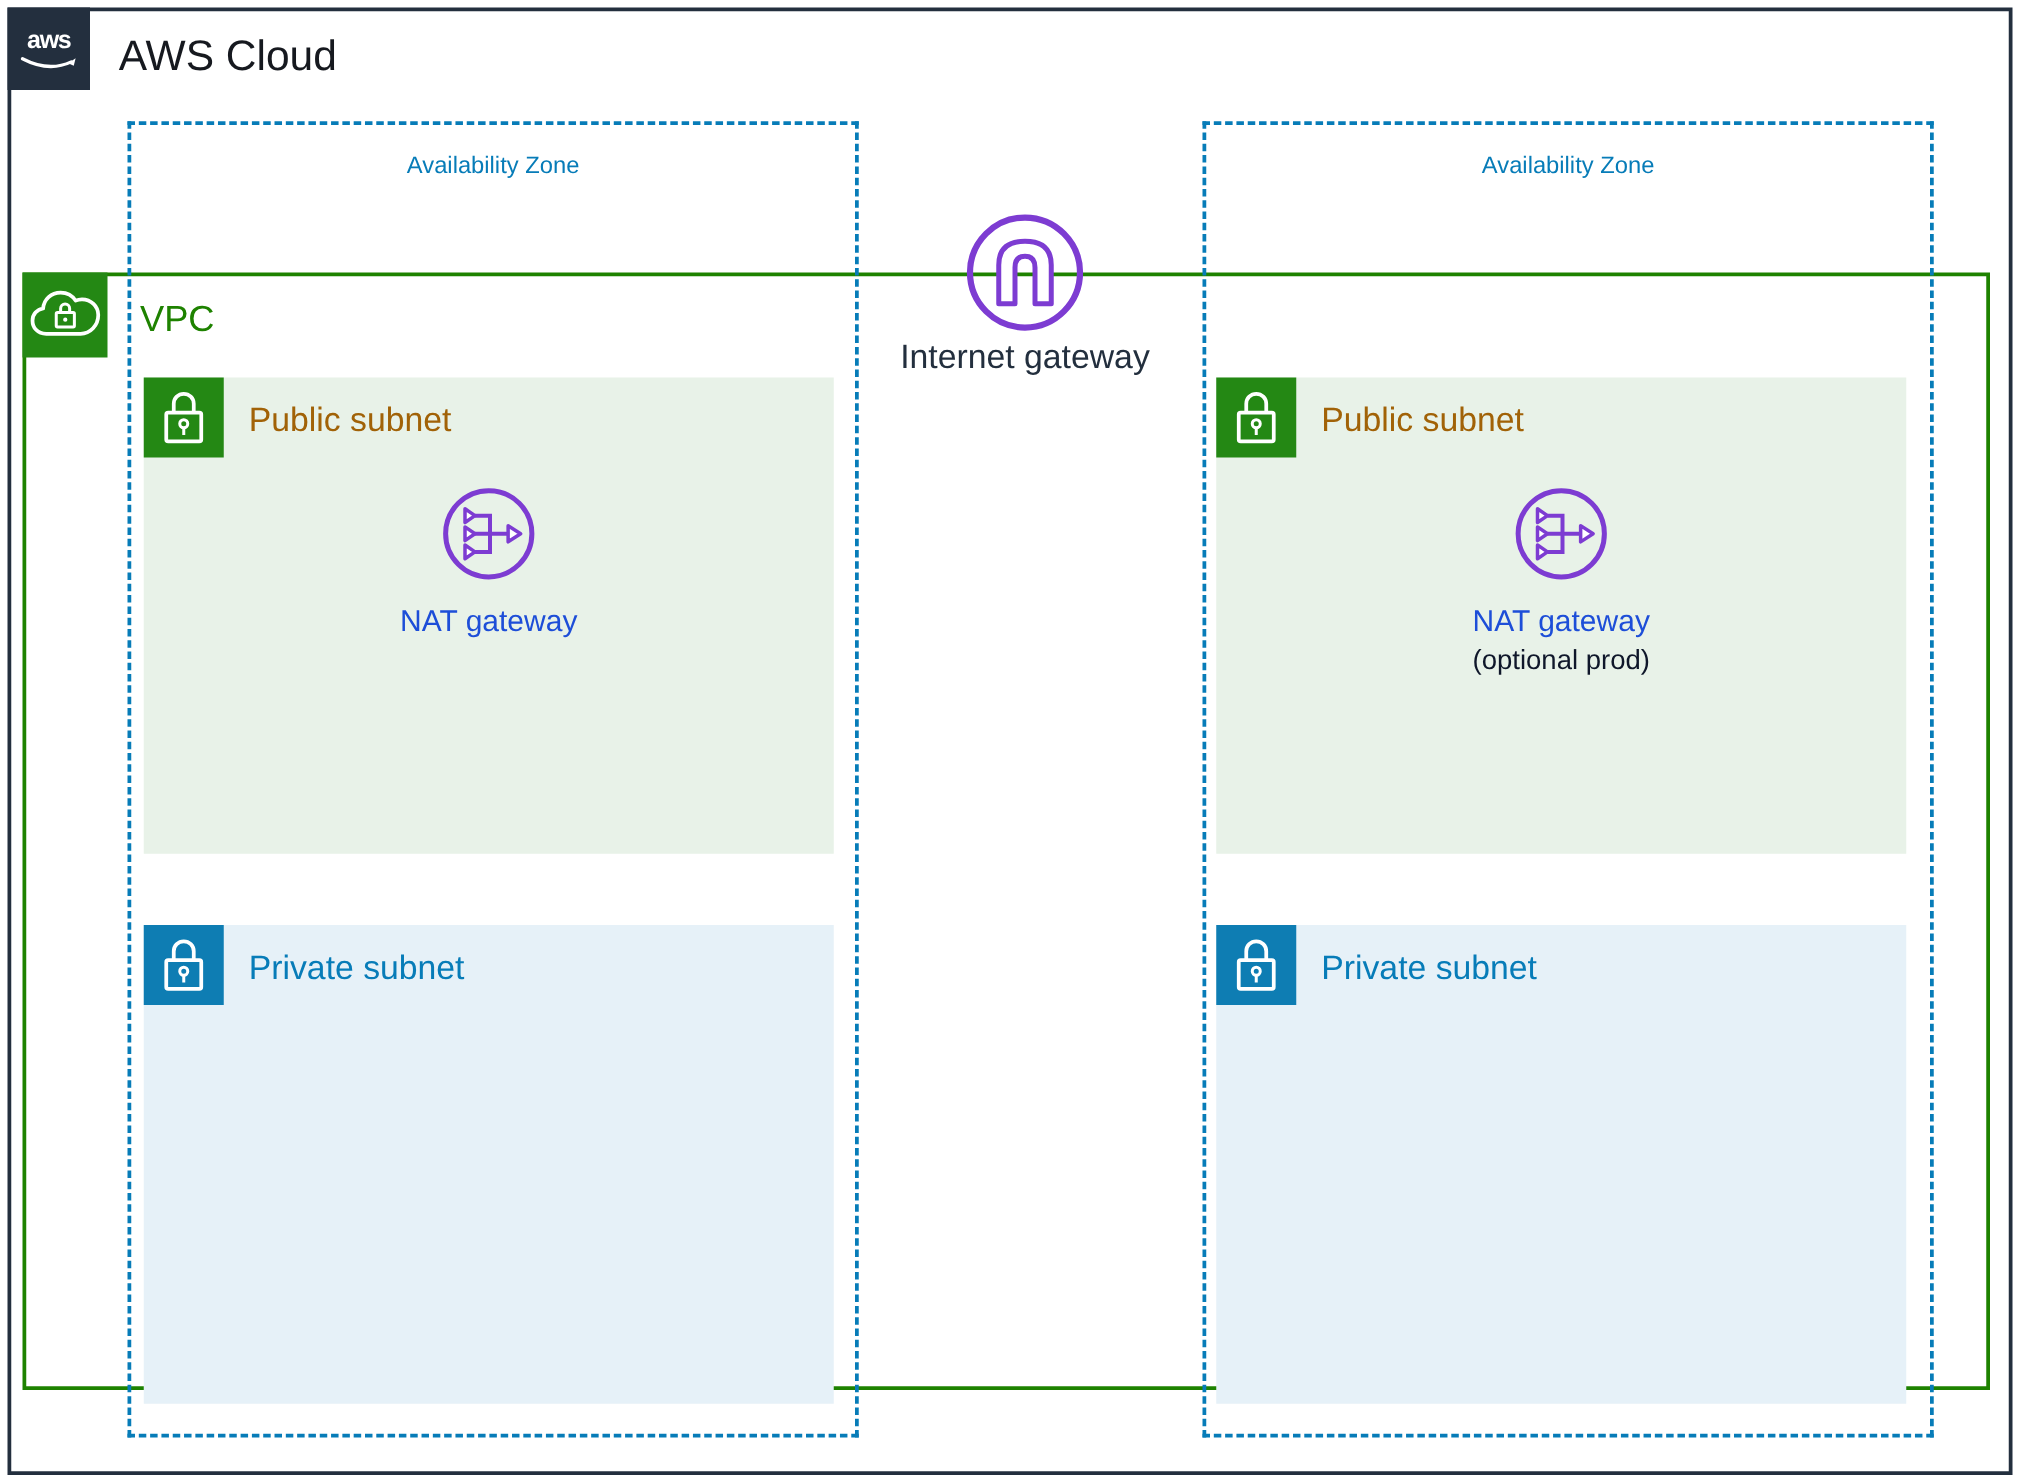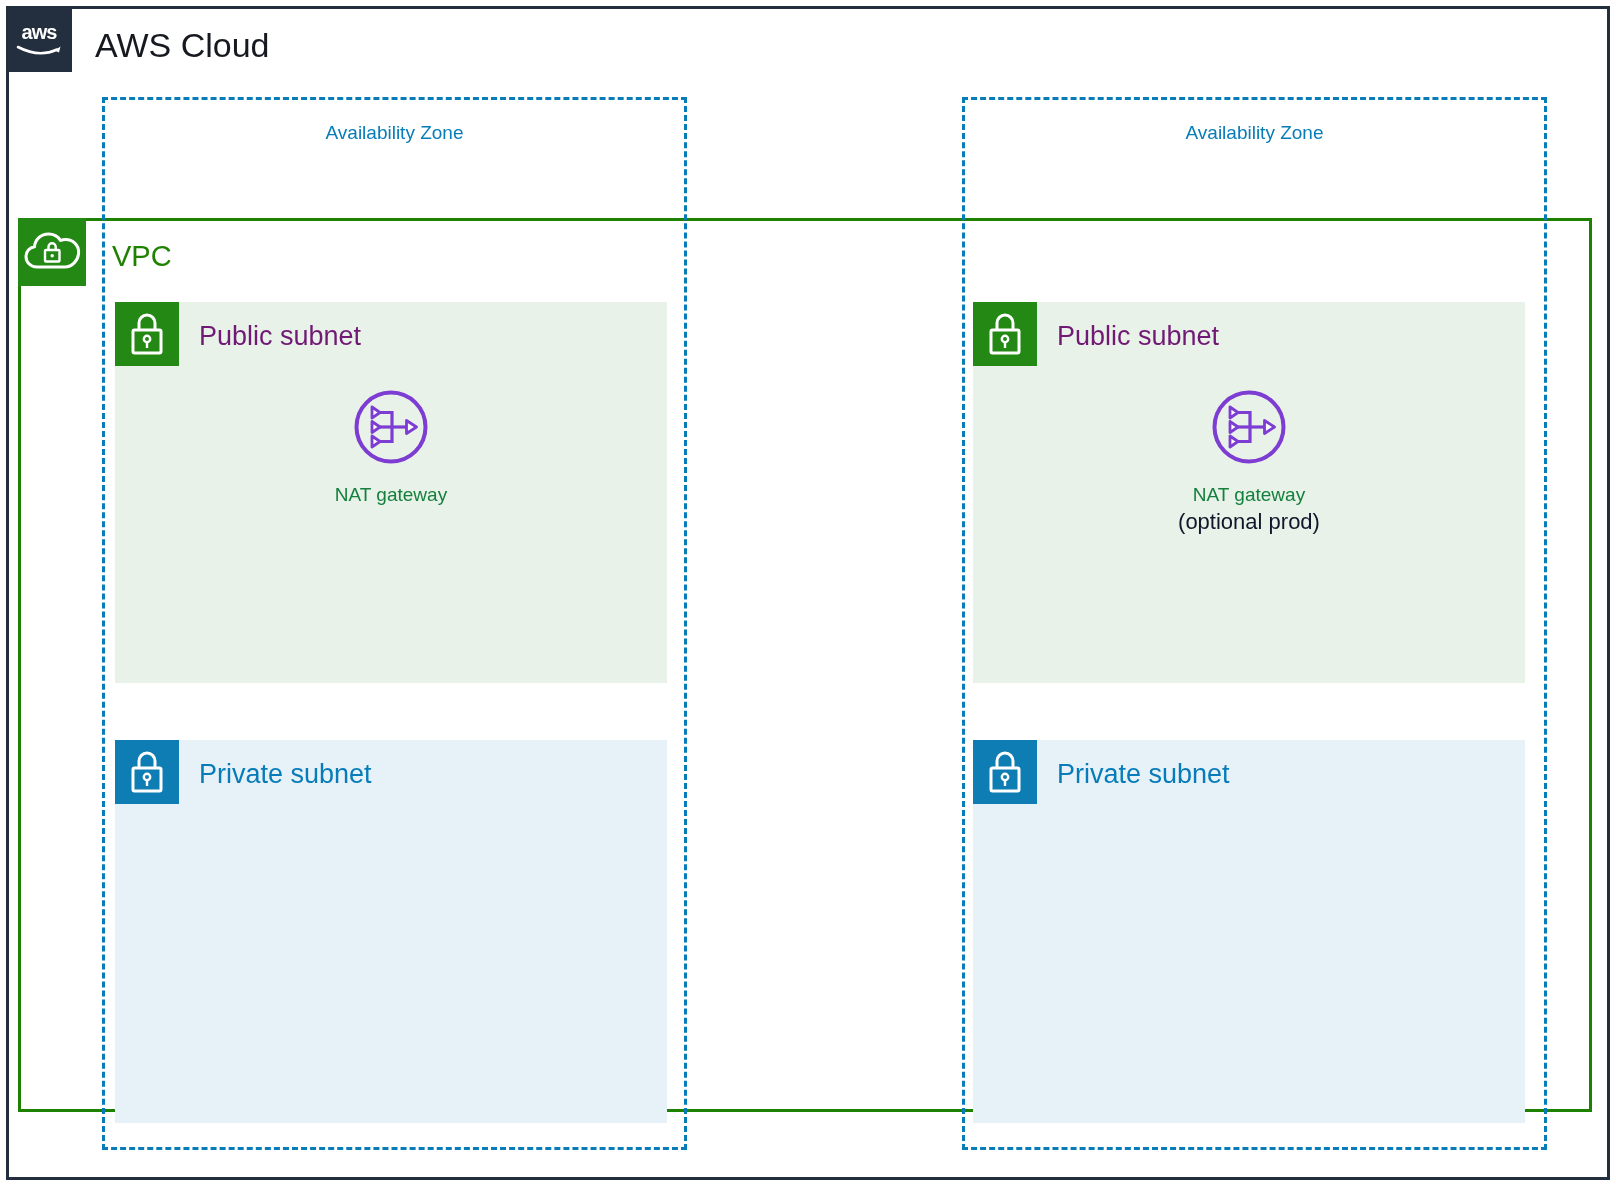--- a/index.html
+++ b/index.html
@@ -60,28 +60,28 @@
   .az2 .subnet{left:8px;}
   .subnet-icon{
     position:absolute;left:0;top:0;width:64px;height:64px;
     display:flex;align-items:center;justify-content:center;
   }
   .subnet-icon.green{background:#248814;}
   .subnet-icon.blue{background:#0E7DB3;}
   .subnet-label{
     position:absolute;left:84px;top:19px;font-size:27px;white-space:nowrap;
   }
-  .subnet-label.green-text{color:#701a75;text-align:right;}
+  .subnet-label.green-text{color:#a16207;text-align:right;}
   .subnet-label.blue-text{color:#077CB8;}
   
   .nat{
     position:absolute;top:85px;left:0;right:0;
     display:flex;flex-direction:column;align-items:center;
   }
-  .nat-label{margin-top:17px;font-size:19px;color:#15803d;white-space:nowrap;}
+  .nat-label{margin-top:17px;font-size:24px;color:#1d4ed8;white-space:nowrap;}
   .nat-sublabel{margin-top:3px;font-size:22px;color:#0f172a;white-space:nowrap;}
   
   .ig{
     position:absolute;left:770px;top:168px;width:100px;height:100px;z-index:5;
   }
   .ig-label{
     position:absolute;left:50%;top:102px;transform:translateX(-50%);
     font-size:27px;color:#232F3E;white-space:nowrap;
   }
   svg{display:block;}
@@ -191,14 +191,21 @@
   <div class="vpc-corner">
     <svg width="64" height="64" viewBox="0 0 64 64">
       <path d="M17,47 C10,47 6,42 6,36.5 C6,31.5 9.5,27.5 14.5,26.8 C15,19.5 21,14 28.5,14 C33.5,14 38,16.5 40.5,20.5 C42,19.8 43.8,19.4 45.6,19.4 C52.8,19.4 58.6,25 58.6,32 C58.6,40.3 52.2,47 44.5,47 Z" stroke="#ffffff" stroke-width="3" fill="none" stroke-linejoin="round"></path>
       <path d="M28.5,30 v-3.2 a3.6,3.6 0 0 1 7.2,0 V30" stroke="#ffffff" stroke-width="2.4" fill="none"></path>
       <rect x="25" y="30" width="14.5" height="11.5" rx="1" stroke="#ffffff" stroke-width="2.4" fill="none"></rect>
       <circle cx="32.2" cy="35.7" r="1.7" fill="#ffffff"></circle>
     </svg>
   </div>
   <div class="vpc-label">VPC</div>
 
+  <div class="ig">
+    <svg width="100" height="100" viewBox="0 0 100 100">
+      <circle cx="50" cy="50" r="44" stroke="#7D3CD2" stroke-width="5" fill="none"></circle>
+      <path d="M29,75 V44 Q29,25 50,25 Q71,25 71,44 V75 H58 V46 Q58,37 50,37 Q42,37 42,46 V75 Z" fill="#ffffff" stroke="#7D3CD2" stroke-width="4" stroke-linejoin="round"></path>
+    </svg>
+    <div class="ig-label">Internet gateway</div>
+  </div>
 
 </div>
 
 </body></html>

